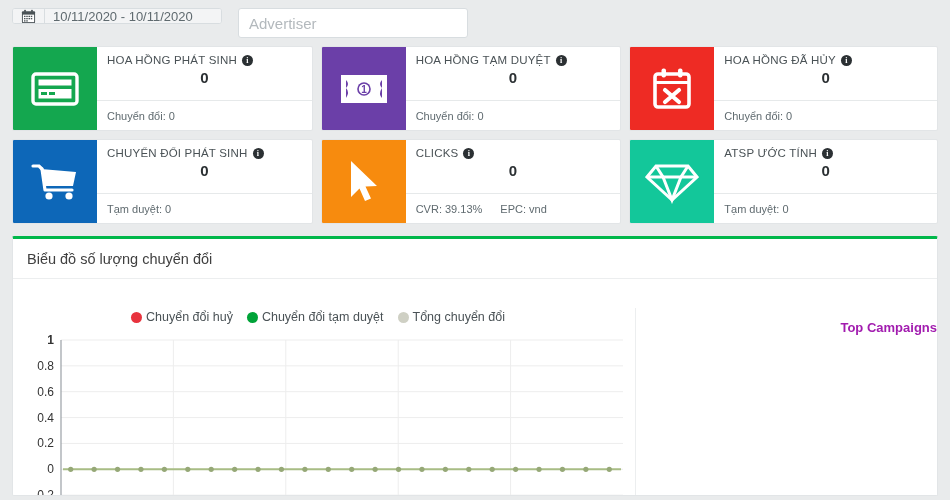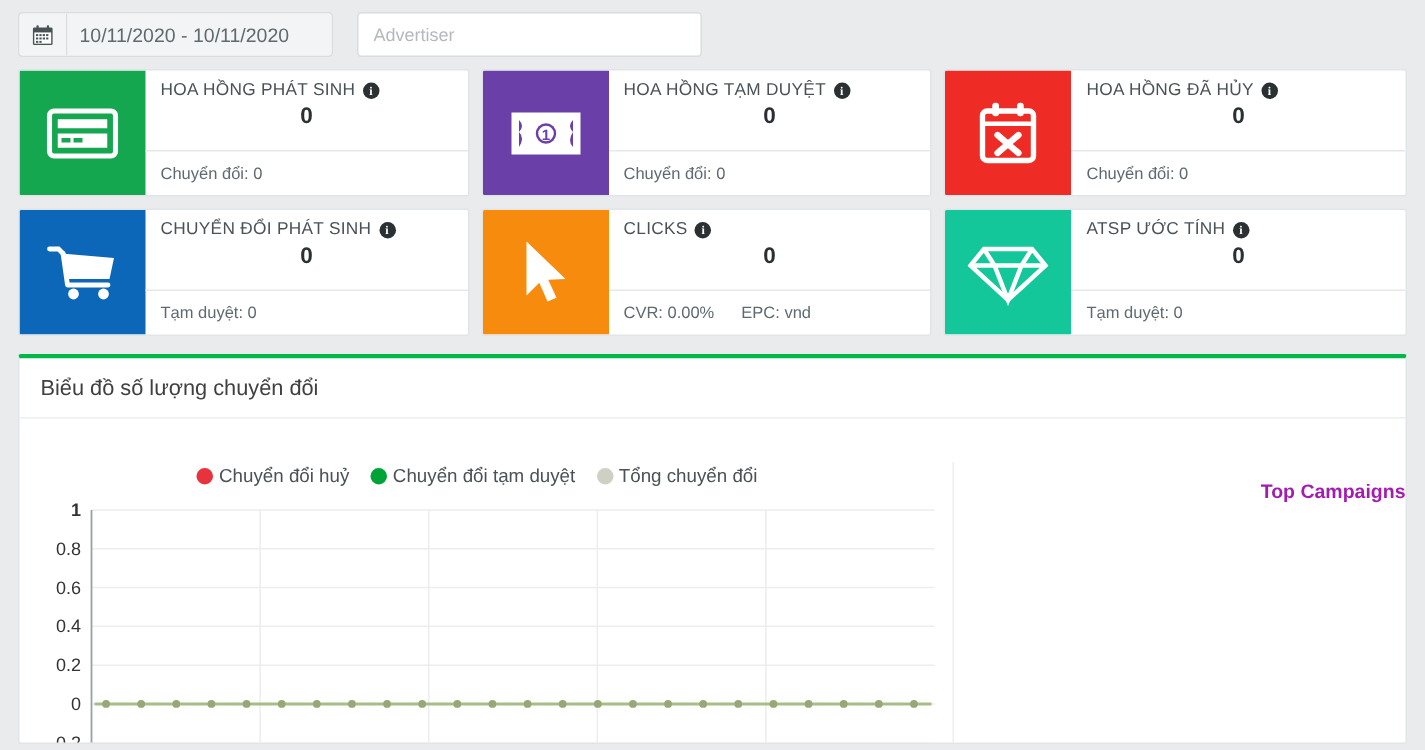--- a/index.html
+++ b/index.html
@@ -22,21 +22,21 @@
   .filterbar {
     height: 46px;
     padding: 8px 0 0 12px;
     display: flex;
     align-items: flex-start;
     gap: 16px;
   }
 
   .daterange {
     display: flex;
-    height: 30px;
+    height: 16px;
     background: #fff;
     border: 1px solid #d8dde0;
     border-radius: 3px;
     overflow: hidden;
     width: 210px;
   }
   .daterange .cal-btn {
     width: 32px;
     background: #f3f4f5;
     border-right: 1px solid #d8dde0;
@@ -59,21 +59,21 @@
   }
 
   .adv-input {
     width: 230px;
     height: 30px;
     background: #fff;
     border: 1px solid #d8dde0;
     border-radius: 3px;
     padding: 0 10px;
     font-family: inherit;
-    font-size: 12px;
+    font-size: 15px;
     color: #701a75;
     outline: none;
   }
   .adv-input::placeholder { color: #b3b9bd; }
 
   
   .cards {
     padding: 0 12px;
     display: flex;
     flex-wrap: wrap;
@@ -364,21 +364,21 @@
       </div>
       <div class="card-body">
         <div class="card-top">
           <div class="card-label">
             <span>CLICKS</span>
             <span class="info-icon">i</span>
           </div>
           <div class="card-value">0</div>
         </div>
         <div class="card-foot">
-          <span>CVR: 0.00%</span>
+          <span>CVR: 39.13%</span>
           <span>EPC: vnd</span>
         </div>
       </div>
     </div>
   </div>
 
   <div class="card-wrap">
     <div class="card">
       <div class="card-icon" style="background:#13c79a">
         <svg width="54" height="44" viewBox="0 0 54 44">

